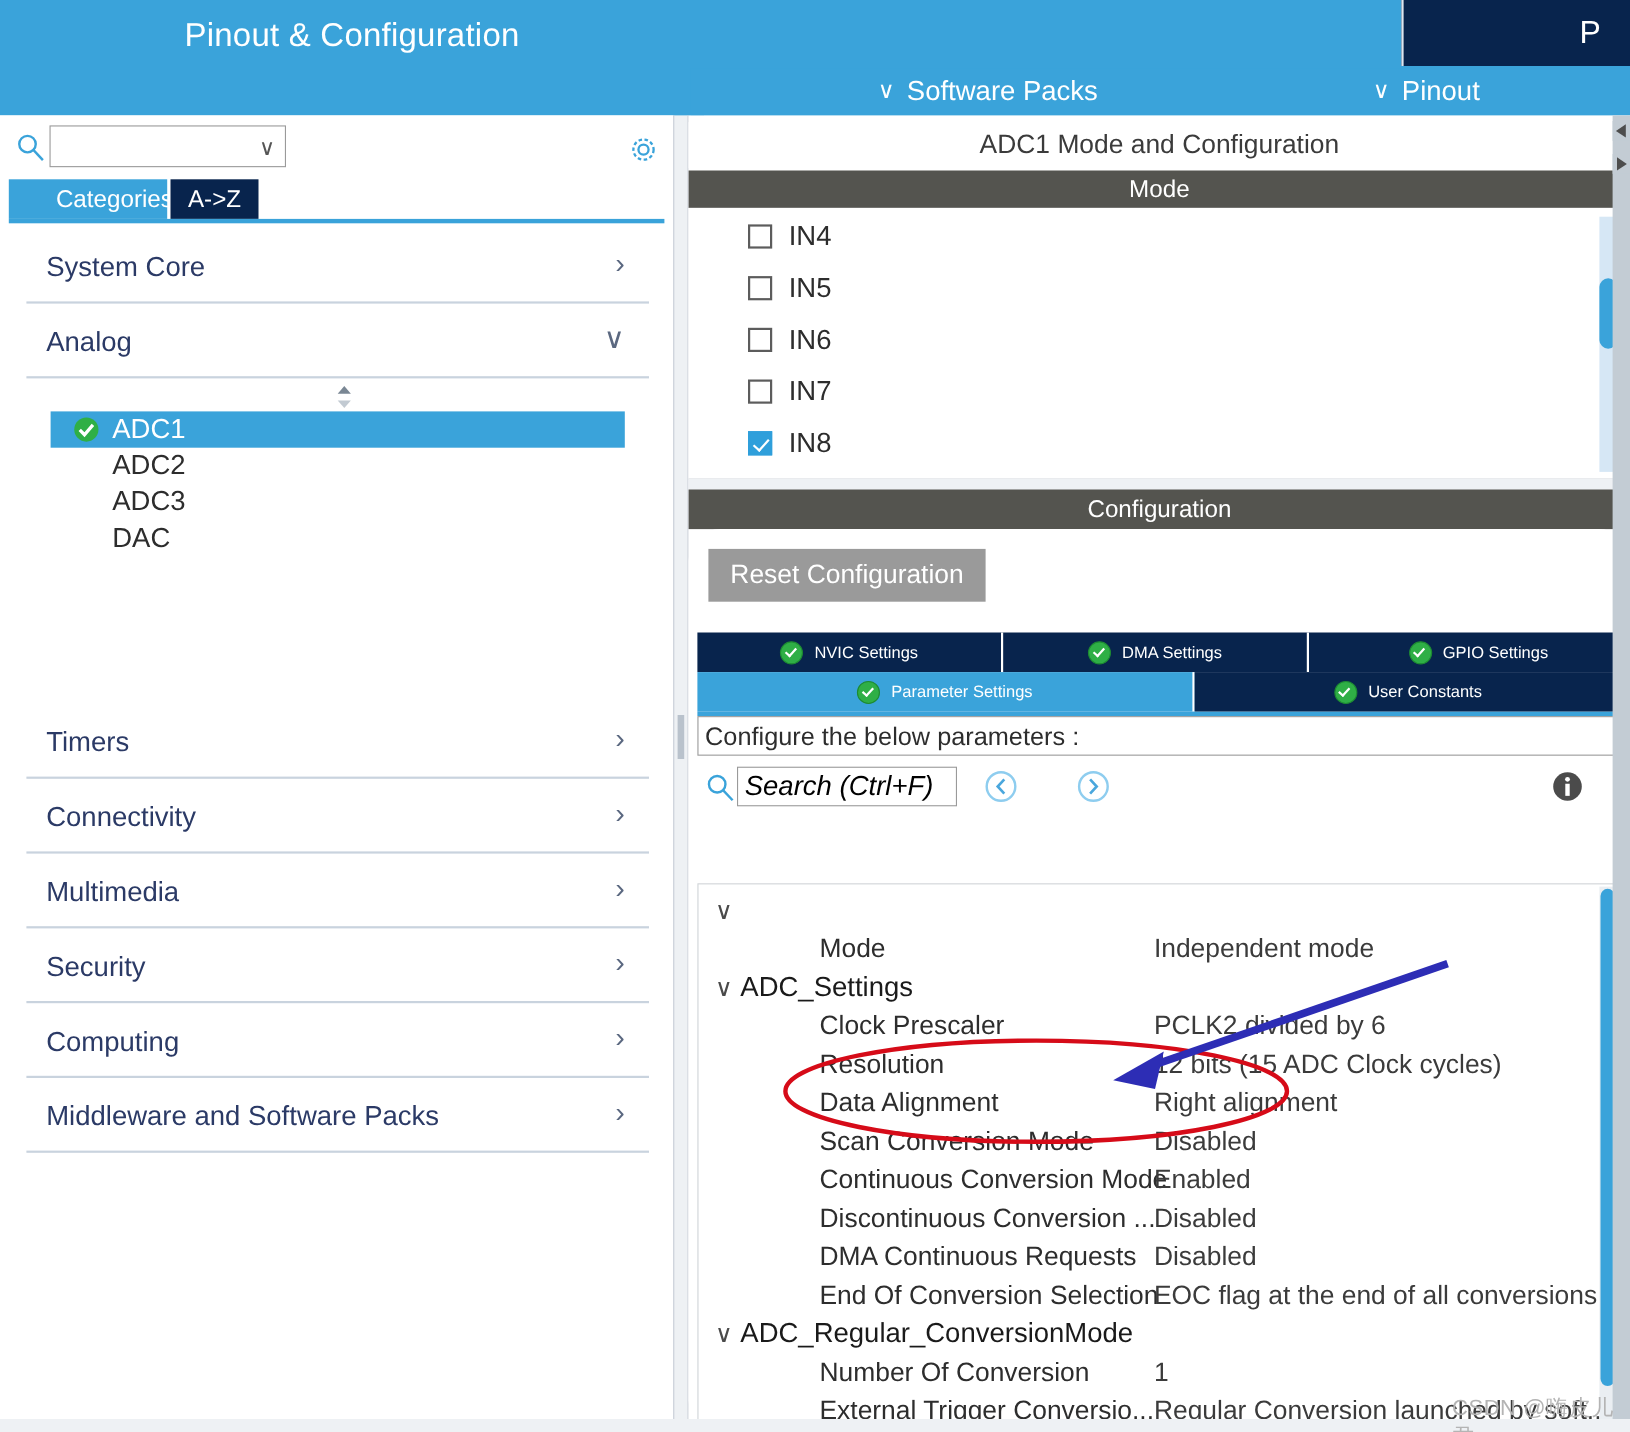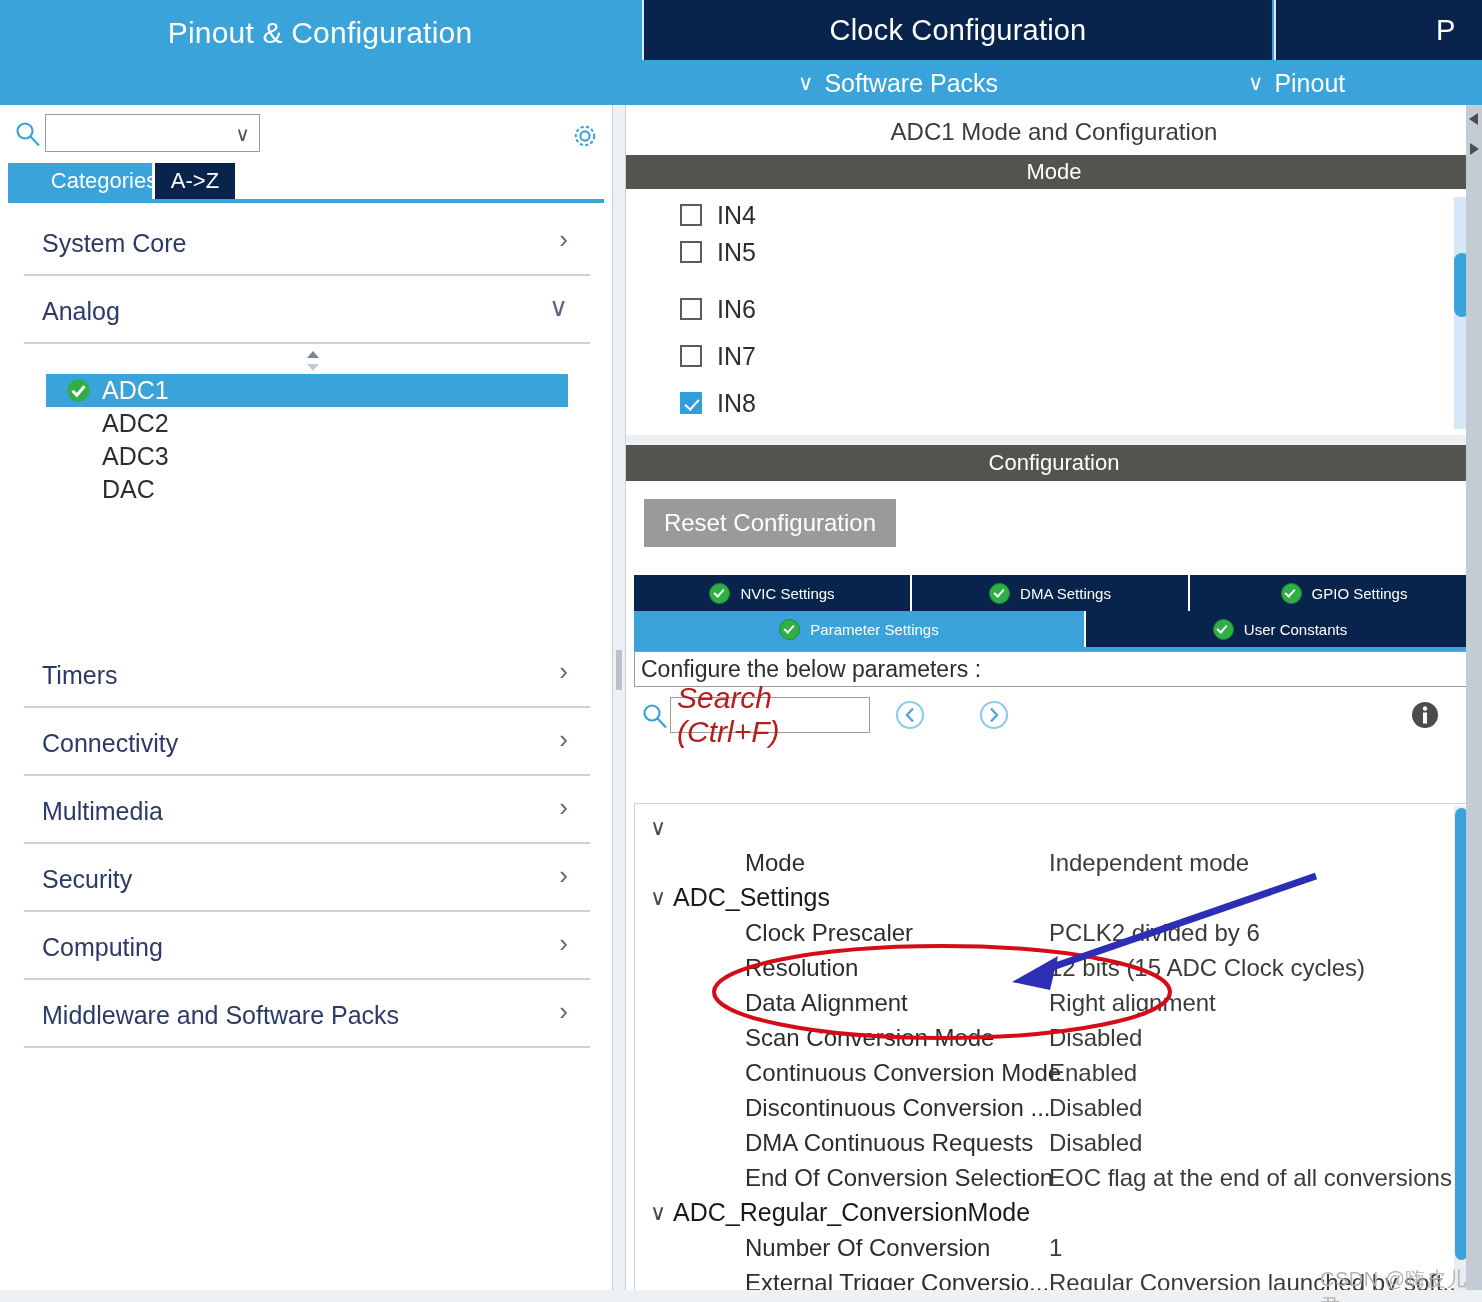--- a/index.html
+++ b/index.html
@@ -105,21 +105,21 @@
   .ok:after{content:"";position:absolute;left:5.5px;top:3.5px;width:4px;height:8px;border:solid #ffffff;border-width:0 2px 2px 0;transform:rotate(42deg);}
   .tabUnderline{position:absolute;left:8px;top:232px;width:840px;height:4px;background:#3aa3da;}
 
   .cfgNote{position:absolute;left:8px;top:236px;width:840px;height:36px;border:1px solid #9a9a9a;
     box-sizing:border-box;display:flex;align-items:center;padding-left:6px;font-size:23px;color:#2d2d2d;background:#fff;}
 
   .srchRow{position:absolute;left:8px;top:280px;width:840px;height:42px;}
   .srchMag{position:absolute;left:8px;top:8px;width:26px;height:26px;}
   .srchBox{position:absolute;left:36px;top:2px;width:200px;height:36px;border:1px solid #9a9a9a;background:#fff;box-sizing:border-box;
     display:flex;align-items:center;padding-left:6px;}
-  .srchBox span{font-size:30px;color:#b91c1c;font-style:italic;}
+  .srchBox span{font-size:25px;color:#000000;font-style:italic;}
   .navbtn{position:absolute;top:4px;width:32px;height:32px;}
   .navPrev{left:260px;} .navNext{left:344px;}
   .infoIcon{position:absolute;left:775px;top:4px;width:32px;height:32px;}
 
   .paramBox{position:absolute;left:8px;top:322px;width:840px;height:500px;background:#ffffff;border:1px solid #d0d4d8;box-sizing:border-box;}
   .prow{position:absolute;left:0;height:35px;display:flex;align-items:center;font-size:24px;color:#2d2d2d;white-space:nowrap;}
   .pgroup{font-size:25px;color:#1a1a1a;}
   .pchev{display:inline-block;width:30px;text-align:center;font-size:22px;color:#4a4a4a;}
   .pname{display:inline-block;}
   .pval{position:absolute;left:414px;font-size:24px;color:#3b3b3b;white-space:nowrap;}
@@ -138,23 +138,20 @@
   .bottomStrip{position:absolute;left:0;top:1290px;width:1482px;height:12px;background:#eef1f4;}
 </style>
 </head>
 <body>
 
 <div class="root">
 
   <div class="tabbar">
     <div class="tab tab-active">
       <span>Pinout &amp; Configuration</span>
-    </div>
-    <div class="tab tab-clock">
-      <span>Clock Configuration</span>
     </div>
     <div class="tab tab-proj">
       <span>P</span>
     </div>
   </div>
 
   <div class="subtabrow">
     <div class="subtab sub-sw">
       <span class="chev">∨</span>
       <span>Software Packs</span>
@@ -285,21 +282,21 @@
     </div>
     <div class="modeBand">
       <span>Mode</span>
     </div>
 
     <div class="modeBox">
       <div class="chkrow" style="top:6px;">
         <span class="cbox"></span>
         <span>IN4</span>
       </div>
-      <div class="chkrow" style="top:43px;text-align:center;">
+      <div class="chkrow" style="top:53px;text-align:center;">
         <span class="cbox"></span>
         <span>IN5</span>
       </div>
       <div class="chkrow" style="top:100px;">
         <span class="cbox"></span>
         <span>IN6</span>
       </div>
       <div class="chkrow" style="top:147px;">
         <span class="cbox"></span>
         <span>IN7</span>

